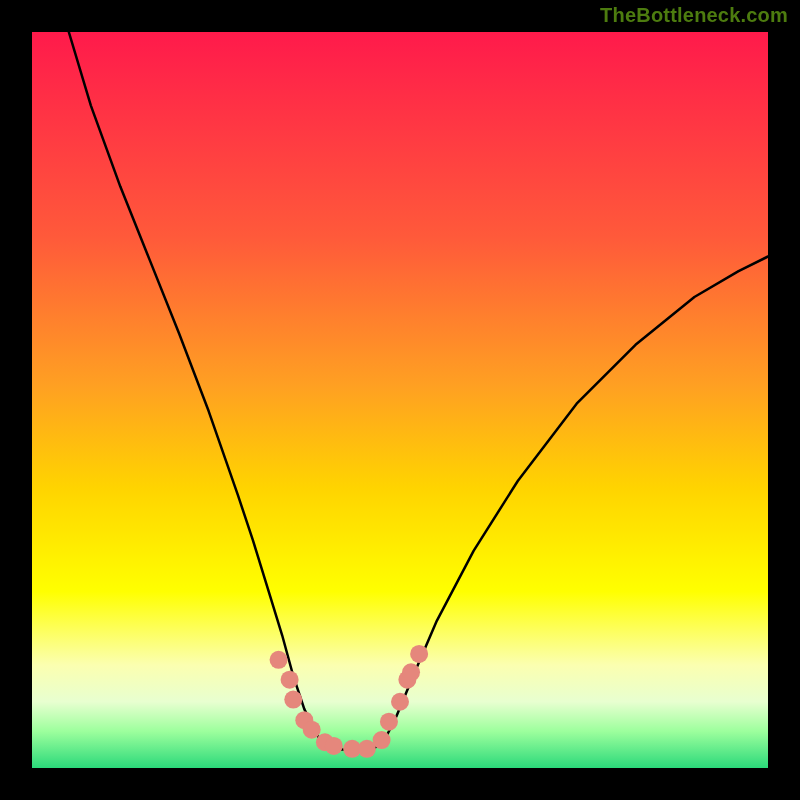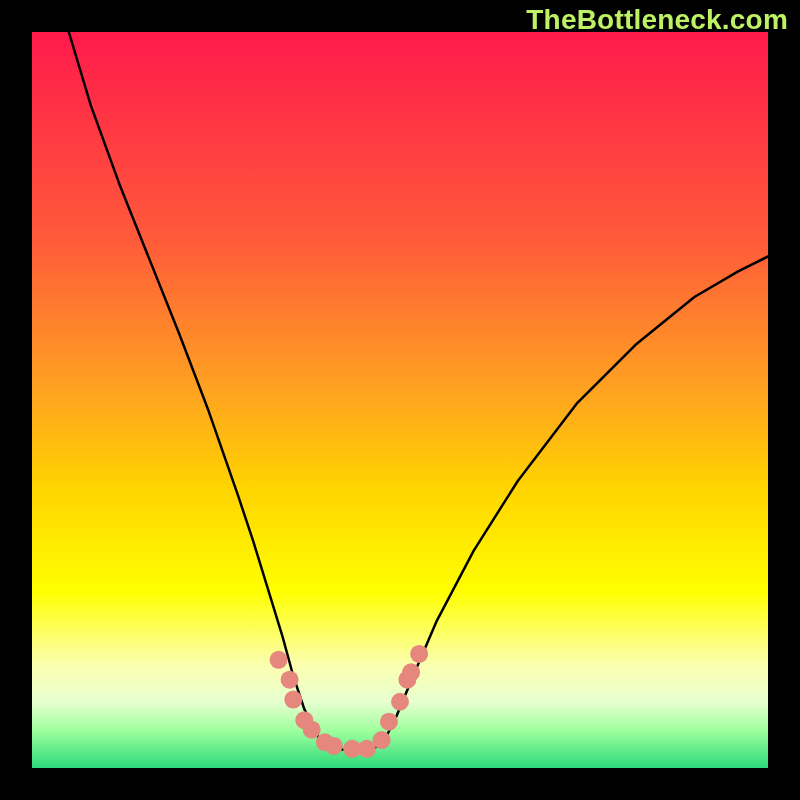--- a/index.html
+++ b/index.html
@@ -22,23 +22,23 @@
     left: 32px;
     top: 32px;
     width: 736px;
     height: 736px;
     
   }
   .watermark {
     position: absolute;
     top: 4px;
     right: 12px;
-    font-size: 28px;
+    font-size: 20px;
     font-weight: 600;
-    color: #bef264;
+    color: #4d7c0f;
     letter-spacing: 0.2px;
   }
   svg.curves {
     position: absolute;
     left: 0;
     top: 0;
     width: 736px;
     height: 736px;
   }
 </style>

